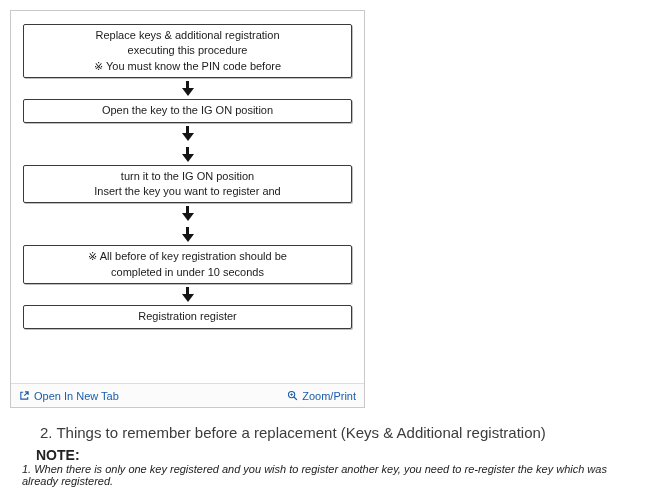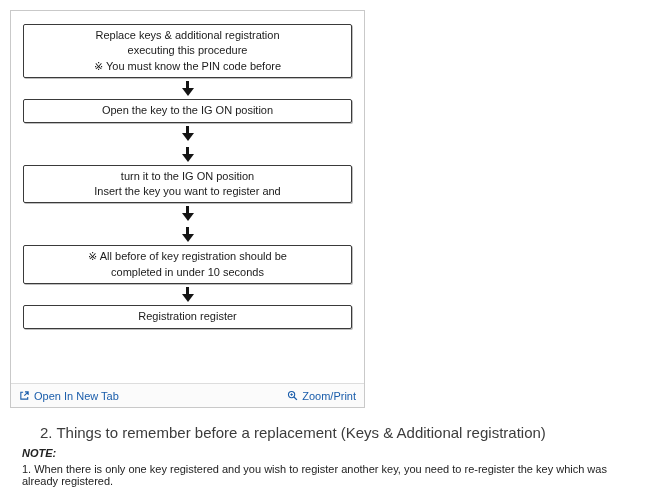--- a/index.html
+++ b/index.html
@@ -59,27 +59,27 @@
     cursor:pointer;
   }
   .viewer-link svg { display:block; }
 
   
   .caption-heading {
     position:absolute; left:12px; top:424px;
     font-size:15px; color:#3c3c3c;margin-left:28px;
   }
   .note-label {
-    position:absolute; left:22px; top:447px;
-    font-size:11px; font-weight:bold; color:#222;font-style:italic;
+    position:absolute; left:36px; top:447px;
+    font-size:14px; font-weight:bold; color:#222;
   }
   .note-item {
     position:absolute; left:22px; top:463px;
     width:620px;
-    font-size:11px; color:#222;
+    font-size:11px; color:#222;font-style:italic;
   }
 </style>
 </head>
 <body>
 
 <div class="viewer-panel">
 
   <div class="flowchart">
 
     <div class="flow-box">

